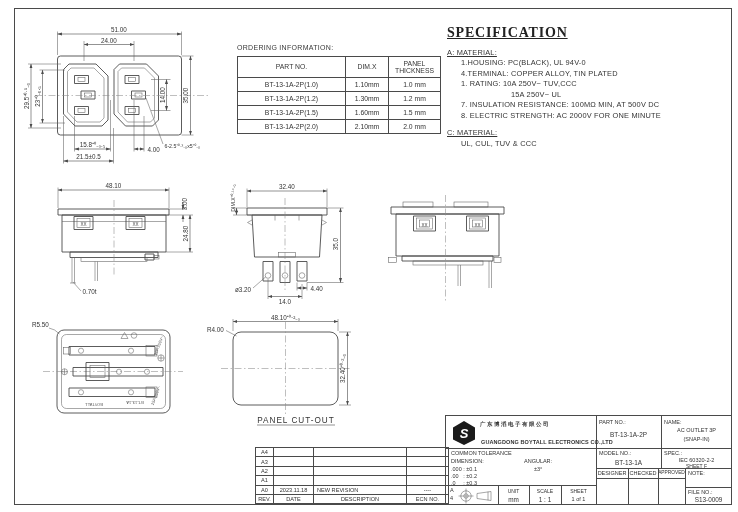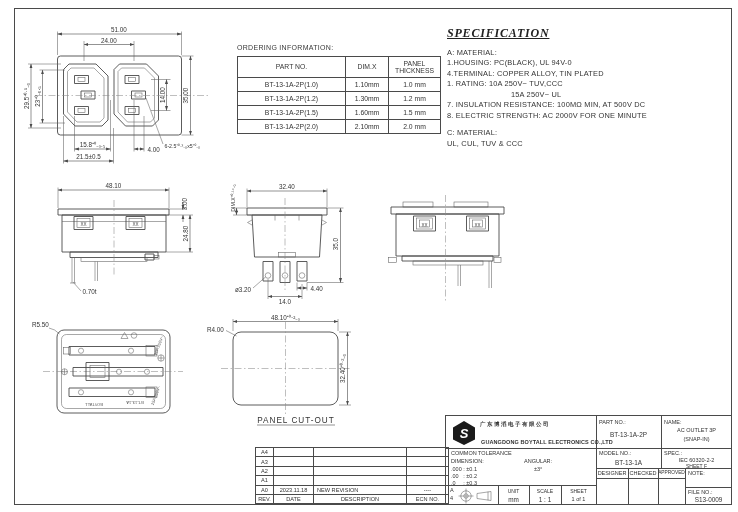--- a/index.html
+++ b/index.html
@@ -17,25 +17,25 @@
   svg text.xx{font-size:4.6px;fill:#444;}
   svg text.tiny{font-size:4.1px;fill:#555;}
   
   .ord-title{font-size:7px;letter-spacing:.3px;}
   table.ord{border-collapse:collapse;table-layout:fixed;}
   table.ord th,table.ord td{border:1px solid #4a4a4a;font-weight:normal;font-size:6.8px;
      text-align:center;padding:0;white-space:pre-line;color:#333;}
   table.ord th{line-height:1.1;}
   
   .spec{font-size:7.4px;letter-spacing:.2px;line-height:10.5px;color:#333;}
-  .spec-title{font-family:"Liberation Serif",serif;font-style:italic;font-weight:bold;
-     font-size:12px;text-decoration:underline;letter-spacing:.8px;color:#222;}
-  .spec .ind{}
+  .spec-title{font-family:"Liberation Serif",serif;font-weight:bold;
+     font-size:14px;text-decoration:underline;letter-spacing:.8px;color:#222;}
+  .spec .ind{margin-left:14px;}
   .spec .ind2{margin-left:64px;}
-  .spec .gap{margin-top:7px;}
+  .spec .gap{margin-top:7px;text-decoration:underline;}
   
   table.rev{border-collapse:collapse;table-layout:fixed;}
   table.rev td{border:1px solid #4a4a4a;font-size:5.6px;text-align:center;padding:0;
      height:8.4px;color:#333;overflow:hidden;white-space:nowrap;}
   table.rev td.l{text-align:left;padding-left:3px;}
   
   .tb{position:absolute;left:445px;top:415px;width:286px;height:89px;border-left:1px solid #4a4a4a;border-top:1px solid #4a4a4a;}
   .tb .ln{position:absolute;background:#4a4a4a;}
   .tb .txt{position:absolute;font-size:5.5px;color:#333;white-space:pre;}
   .tb .val{font-size:6.4px;}

